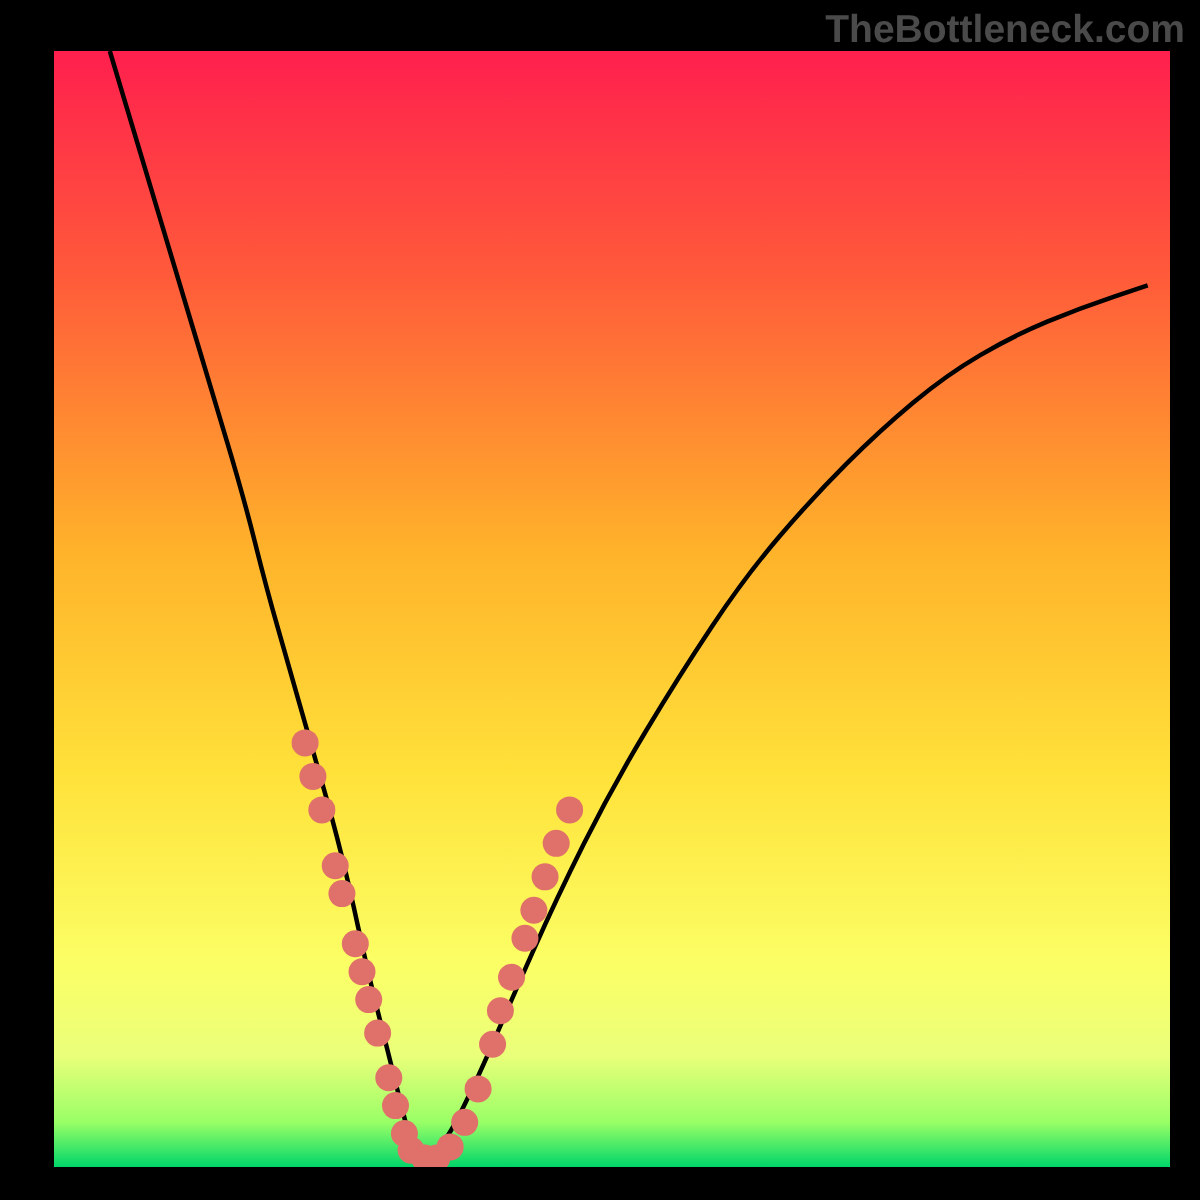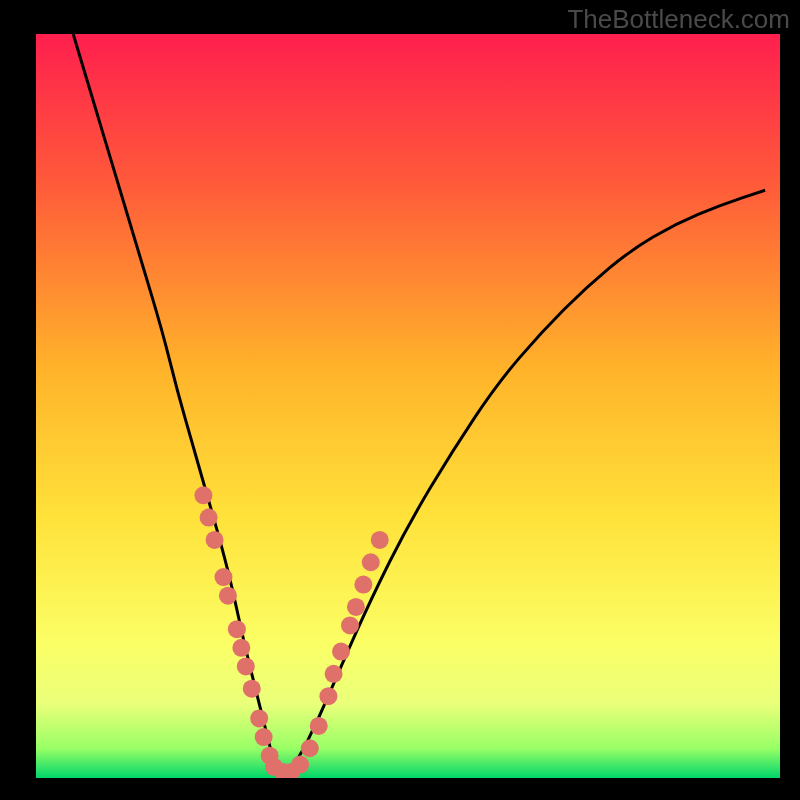--- a/index.html
+++ b/index.html
@@ -26,21 +26,21 @@
     width: 744px;
     height: 744px;
     
   }
   .watermark {
     position: absolute;
     top: 4px;
     right: 10px;
     color: #4a4a4a;
     font-size: 26px;
-    font-weight: 400;
+    font-weight: 700;
   }
   svg.curves {
     position: absolute;
     left: 0;
     top: 0;
     width: 744px;
     height: 744px;
   }
   .curve {
     fill: none;

